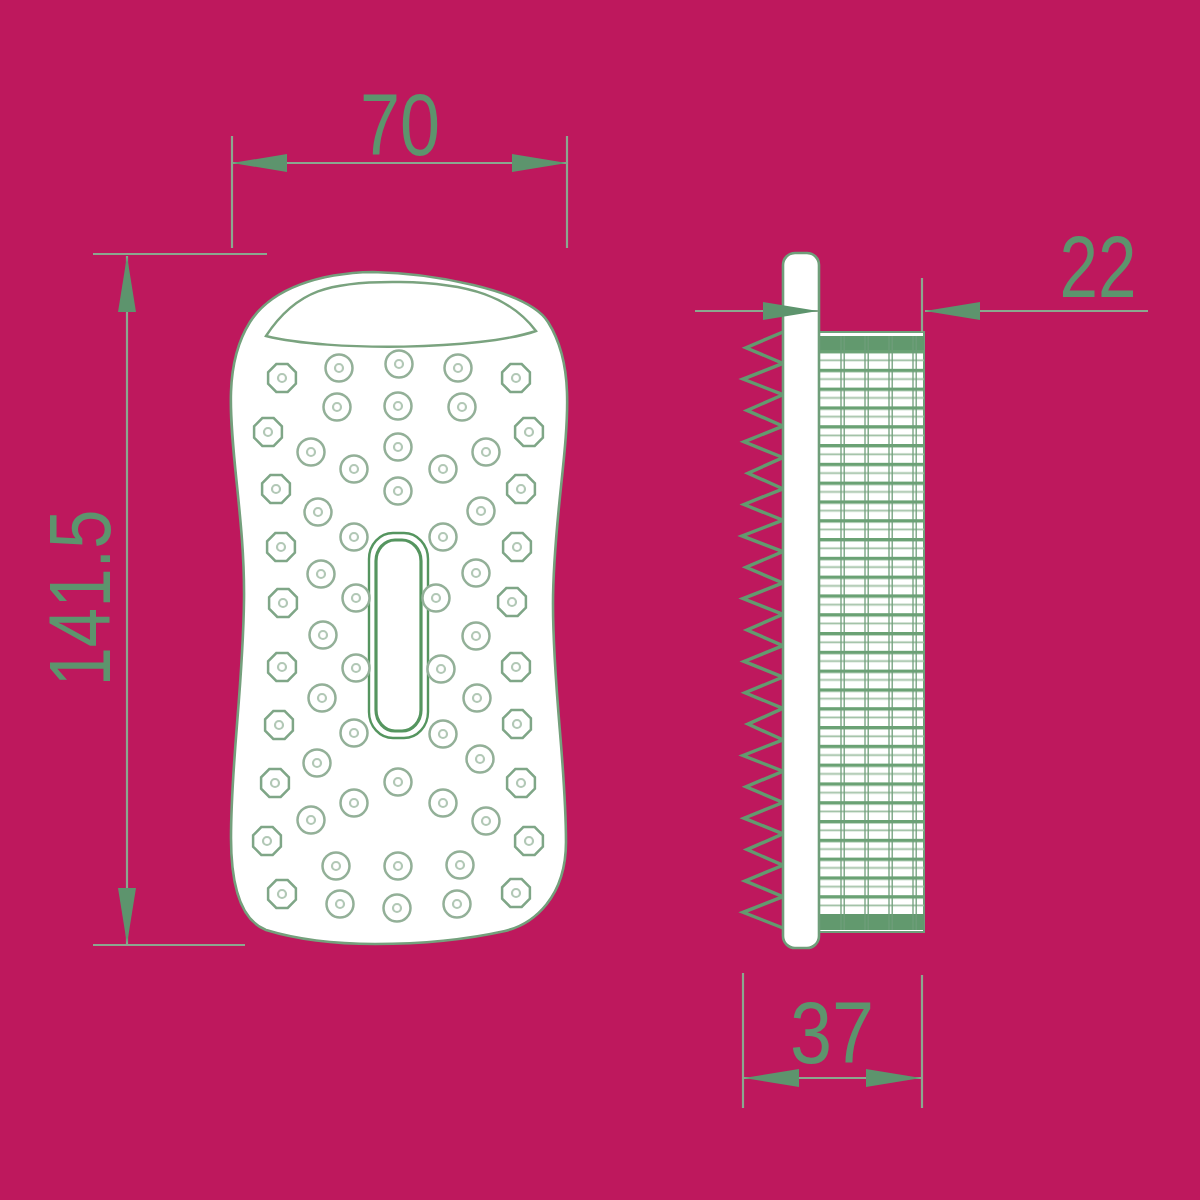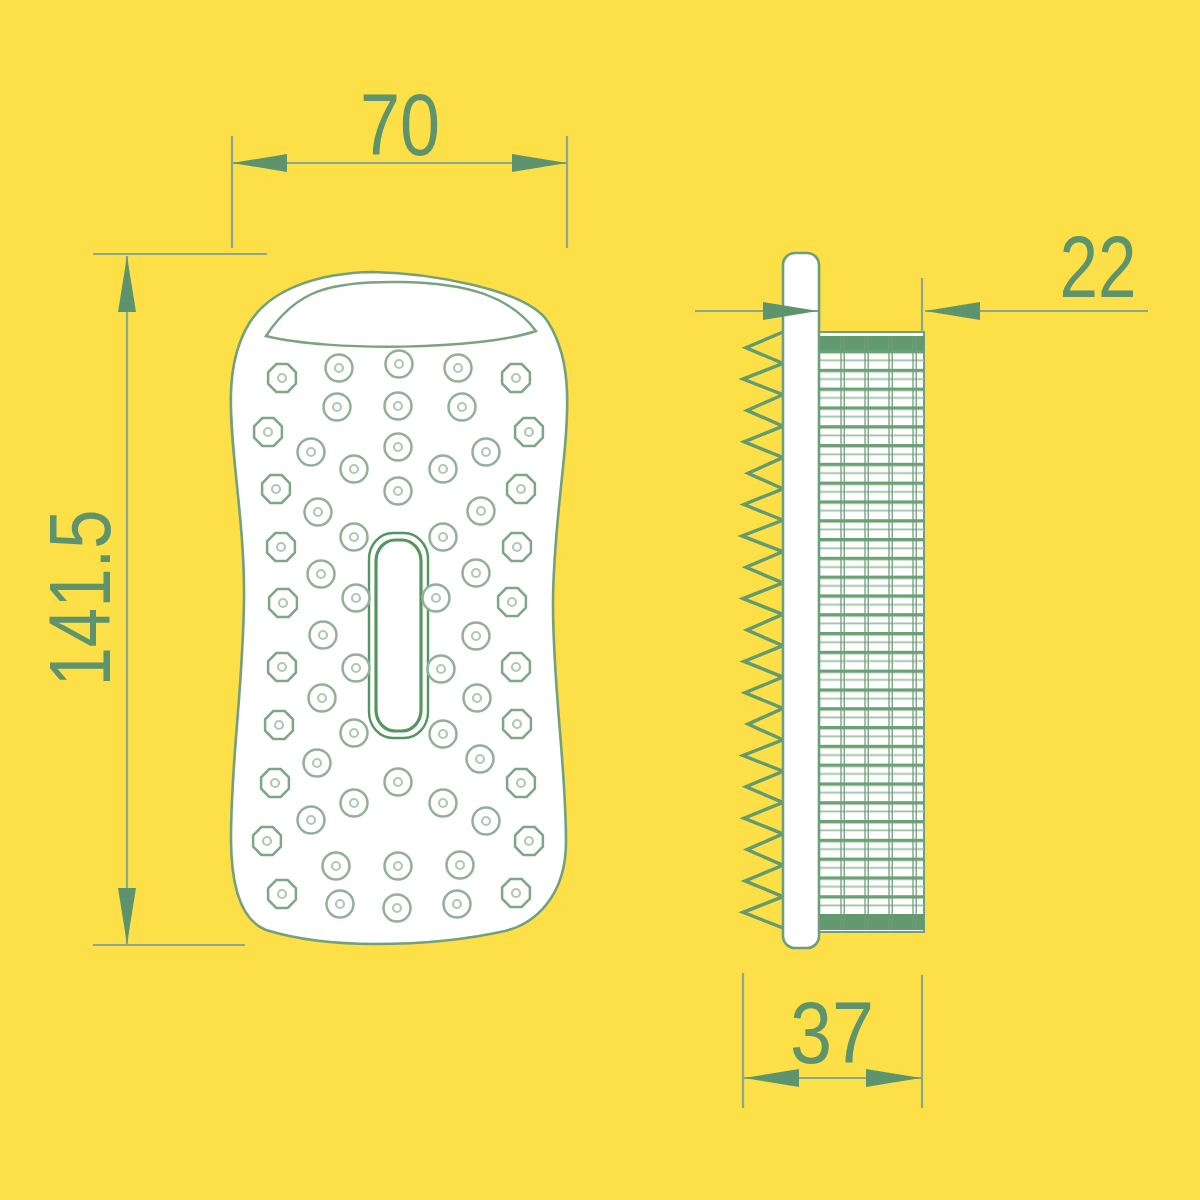--- a/index.html
+++ b/index.html
@@ -1,16 +1,16 @@
 <!DOCTYPE html>
 <html><head>
 <meta charset="utf-8">
 <style>
   html,body{margin:0;padding:0;background:#ffffff;}
-  .stage{width:1200px;height:1200px;position:relative;background:#fde047;overflow:hidden;}
+  .stage{width:1200px;height:1200px;position:relative;background:#be185d;overflow:hidden;}
   svg{display:block;}
   text{font-family:"Liberation Sans","DejaVu Sans",sans-serif;}
 </style>
 </head>
 <body>
 
 <div class="stage">
 <svg width="1200" height="1200" viewBox="0 0 1200 1200" xmlns="http://www.w3.org/2000/svg">
 
   <defs>

